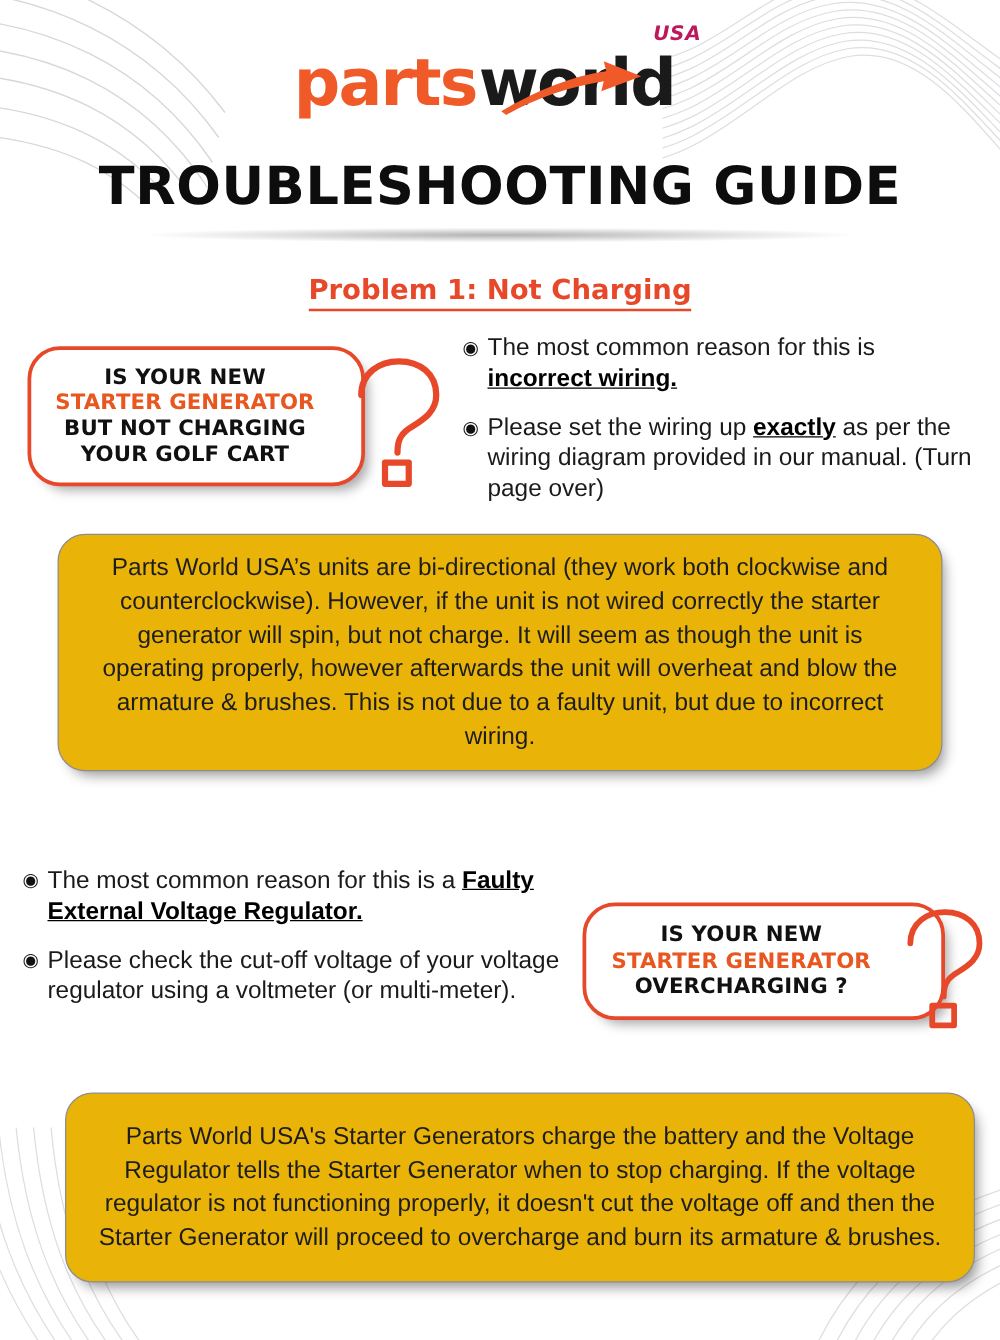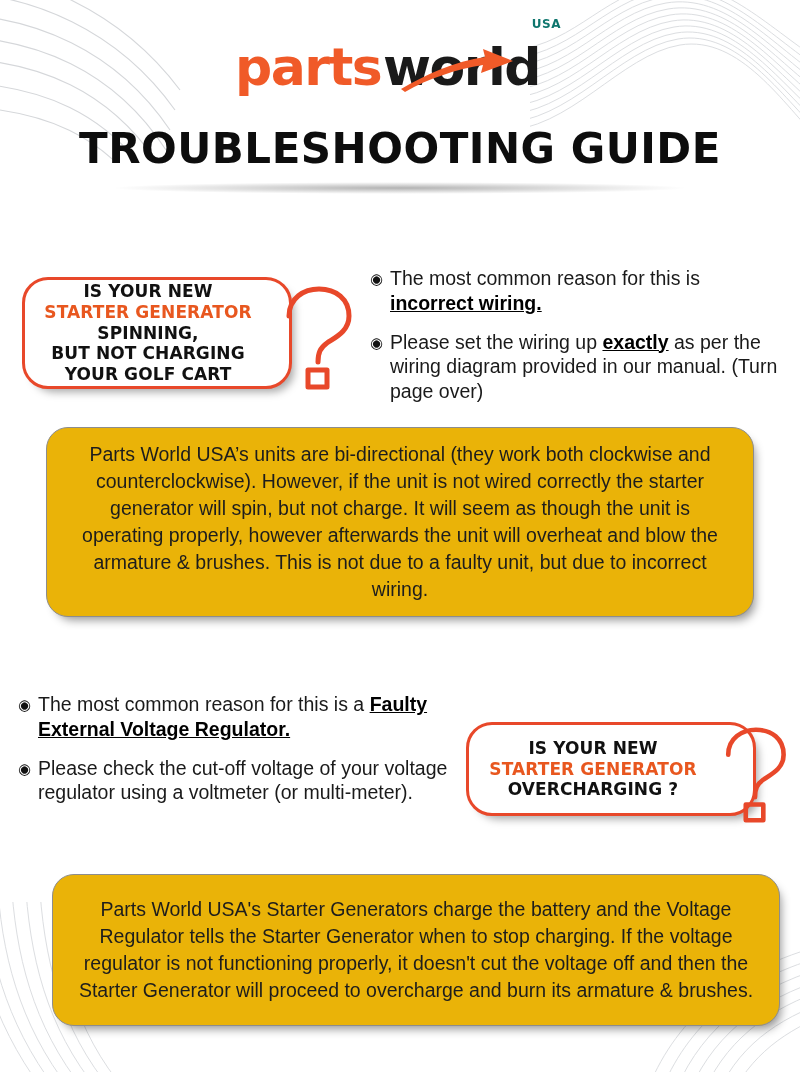--- a/index.html
+++ b/index.html
@@ -64,25 +64,26 @@
     font-size: 52px;
     font-weight: 700;
     letter-spacing: -1.5px;
     color: #1a1a1a;
     font-family: "DejaVu Sans", sans-serif;
   }
   .logo-usa {
     position: absolute;
     right: 4px;
     top: -4px;
-    font-size: 12px;
-    font-weight: 700;
-    color: #0f766e;
+    font-size: 16px;
+    font-weight: 700;
+    color: #be185d;
     letter-spacing: 0.5px;
     font-family: "DejaVu Sans", sans-serif;
+    font-style: italic;
   }
   .logo-arrow {
     position: absolute;
     left: 164px;
     top: 28px;
   }
 
   
   .main-title {
     position: absolute;
@@ -301,26 +302,28 @@
       <span class="logo-usa">USA</span>
       <svg class="logo-arrow" width="120" height="44" viewBox="0 0 120 44">
         <path d="M2 40 C 26 26 56 12 86 8 L 84 0 L 114 12 L 82 24 L 84 16 C 58 20 28 30 6 43 Z" fill="#F05A28"></path>
       </svg>
     </div>
   </div>
 
   <div class="title-shadow"></div>
   <div class="main-title">TROUBLESHOOTING GUIDE</div>
 
+  <div class="problem-heading" id="problem1-heading">
+    <span>Problem 1: Not Charging</span>
+  </div>
 
   <div class="callout" id="callout-1">
     <div class="callout-text">
       <div>IS YOUR NEW</div>
       <div class="hl">STARTER GENERATOR</div>
-      <div>SPINNING,</div>
       <div>BUT NOT CHARGING</div>
       <div>YOUR GOLF CART</div>
     </div>
   </div>
 
   <svg class="qmark" id="qmark-1" width="78" height="104" viewBox="0 0 78 104">
     <g fill="none" stroke="#E8482A" stroke-width="5" stroke-linecap="round" stroke-linejoin="round">
       <path d="M10 30 C 10 12 25 3 40 3 C 57 3 70 13 70 30 C 70 45 57 51 48 57 C 41 62 39 67 39 76"></path>
       <rect x="29" y="84" width="19" height="17"></rect>
     </g>

